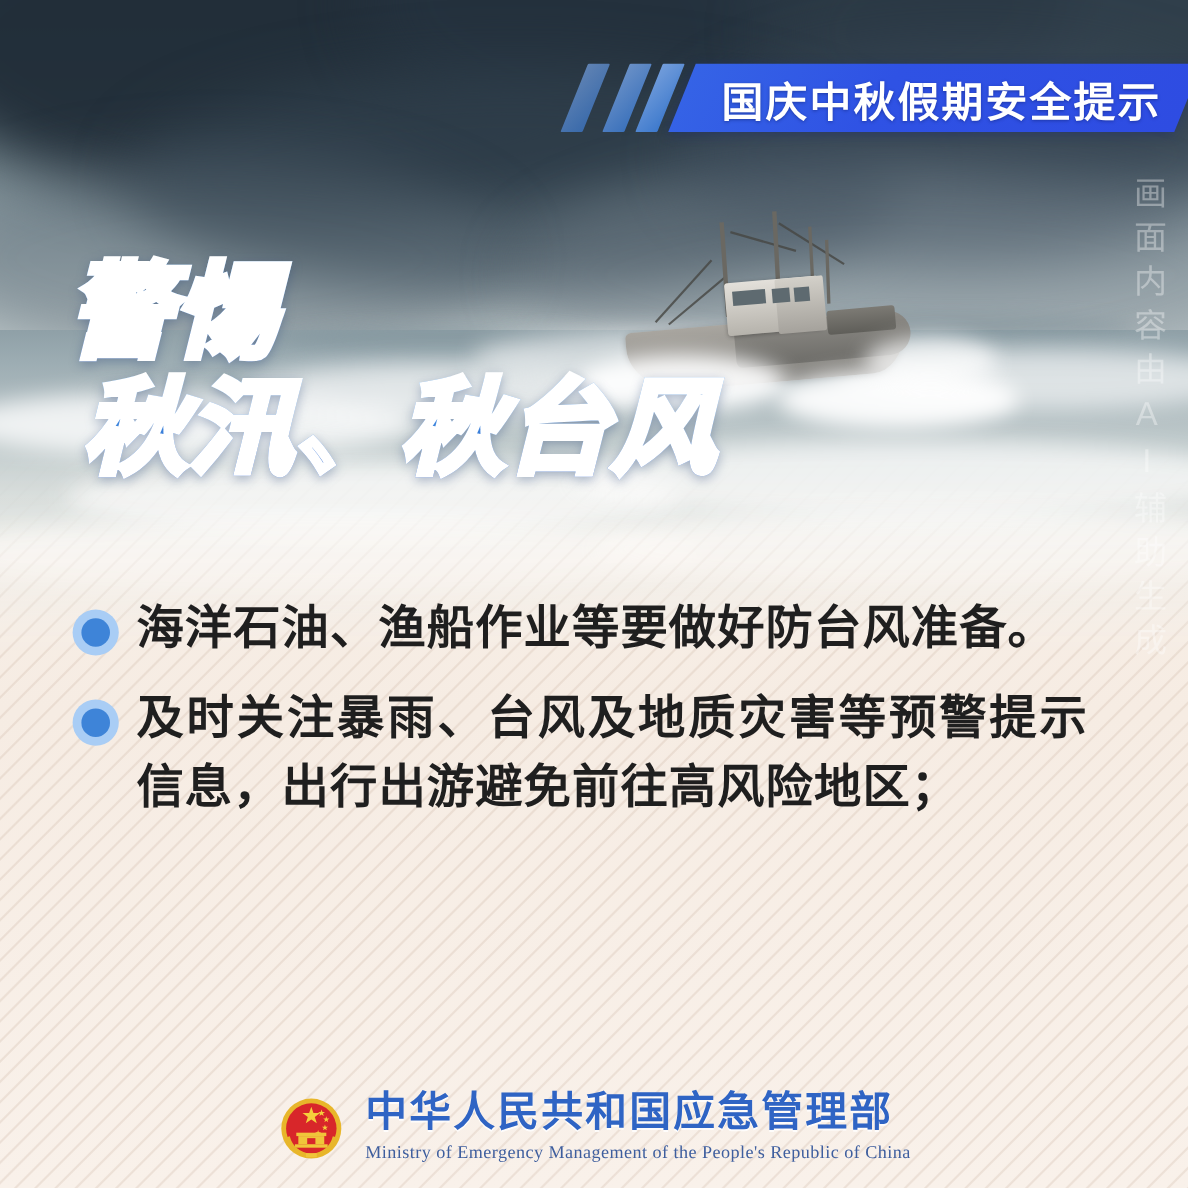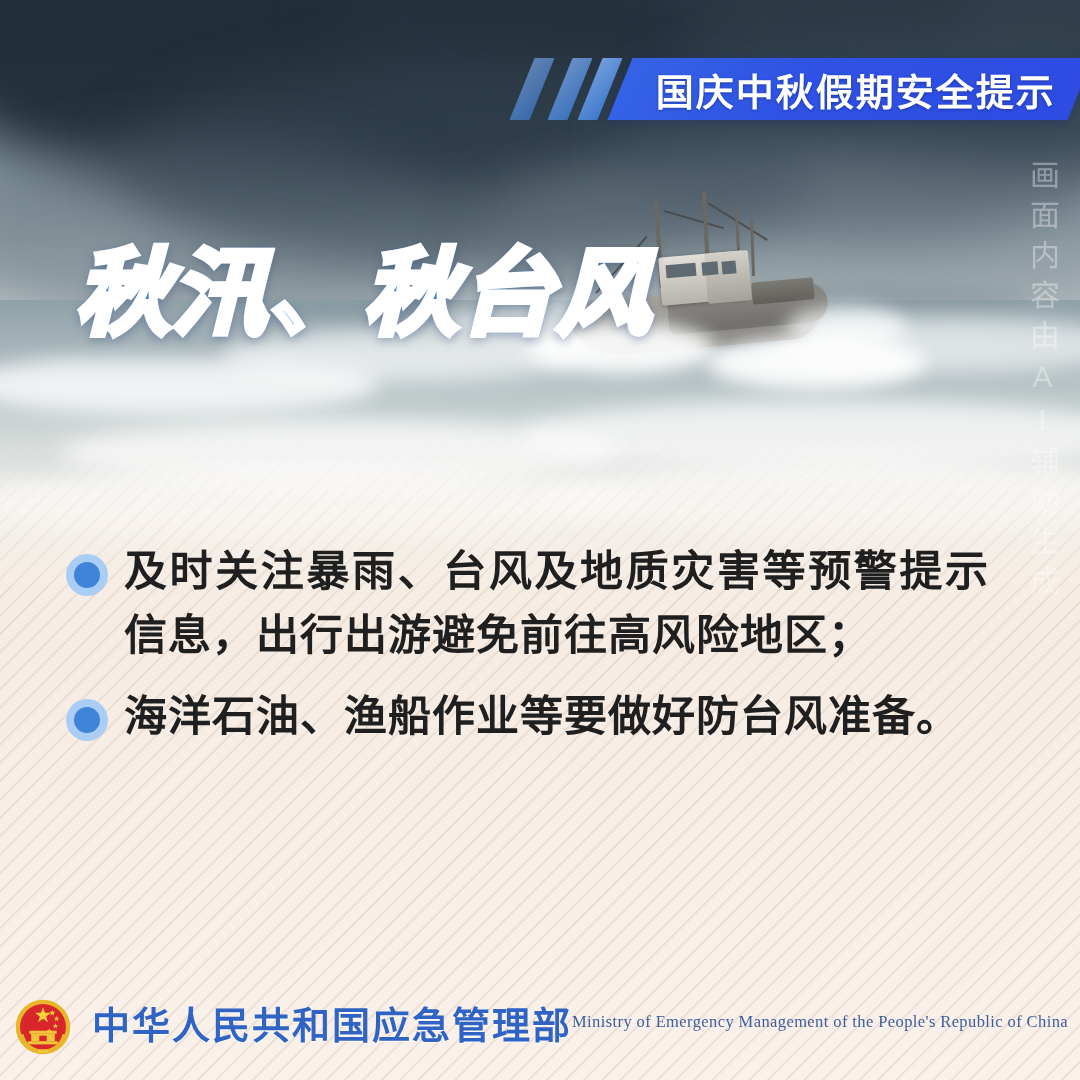--- a/index.html
+++ b/index.html
@@ -181,21 +181,21 @@
     font-size:43px;line-height:1.48;color:#1f1f1f;font-weight:bold;
     letter-spacing:1px;max-width:865px;text-align:justify;
   }
 
   
   .footer{
     position:absolute;left:0;right:0;bottom:22px;
     display:flex;align-items:center;justify-content:center;gap:18px;
   }
   .emblem{position:relative;width:62px;height:62px;flex:0 0 auto;}
-  .footer-text{display:flex;align-items:flex-start;}
+  .footer-text{display:flex;flex-direction:column;align-items:flex-start;}
   .ministry-cn{
     font-size:38px;font-weight:bold;color:#2f64c4;letter-spacing:2px;line-height:1.05;
     text-shadow:0 1px 0 rgba(255,255,255,.8);
   }
   .ministry-en{
     font-family:Liberation Serif, serif;
     font-size:16.5px;color:#3e5e9e;letter-spacing:.4px;margin-top:5px;
   }
 </style>
 </head>
@@ -254,37 +254,38 @@
   <div class="ribbon-wrap">
     <div class="slash s-c"></div>
     <div class="slash s-b"></div>
     <div class="slash"></div>
     <div class="ribbon">
       <span class="ribbon-text">国庆中秋假期安全提示</span>
     </div>
   </div>
 
   <div class="headline">
+    <div class="hl-line hl-1">警惕</div>
     <div class="hl-line hl-2">秋汛、秋台风</div>
   </div>
 
   <div class="watermark">画面内容由AI辅助生成</div>
 
   <div class="bullets">
     <div class="bullet">
       <span class="dot">
           <i></i>
         </span>
-      <span class="btext">及时关注暴雨、台风及地质灾害等预警提示信息，出行出游避免前往高风险地区；</span>
+      <span class="btext">海洋石油、渔船作业等要做好防台风准备。</span>
     </div>
     <div class="bullet">
       <span class="dot">
           <i></i>
         </span>
-      <span class="btext">海洋石油、渔船作业等要做好防台风准备。</span>
+      <span class="btext">及时关注暴雨、台风及地质灾害等预警提示信息，出行出游避免前往高风险地区；</span>
     </div>
   </div>
 
   <div class="footer">
     <div class="emblem">
       <svg viewBox="0 0 100 100" width="62" height="62" aria-hidden="true">
         <circle cx="50" cy="50" r="44" fill="#e8b62a"></circle>
         <circle cx="50" cy="50" r="37" fill="#d8262a"></circle>
 
         <polygon points="50,18 53.2,27.2 62.9,27.2 55.1,33 58.1,42.3 50,36.6 41.9,42.3 44.9,33 37.1,27.2 46.8,27.2" fill="#f5cf3c"></polygon>

